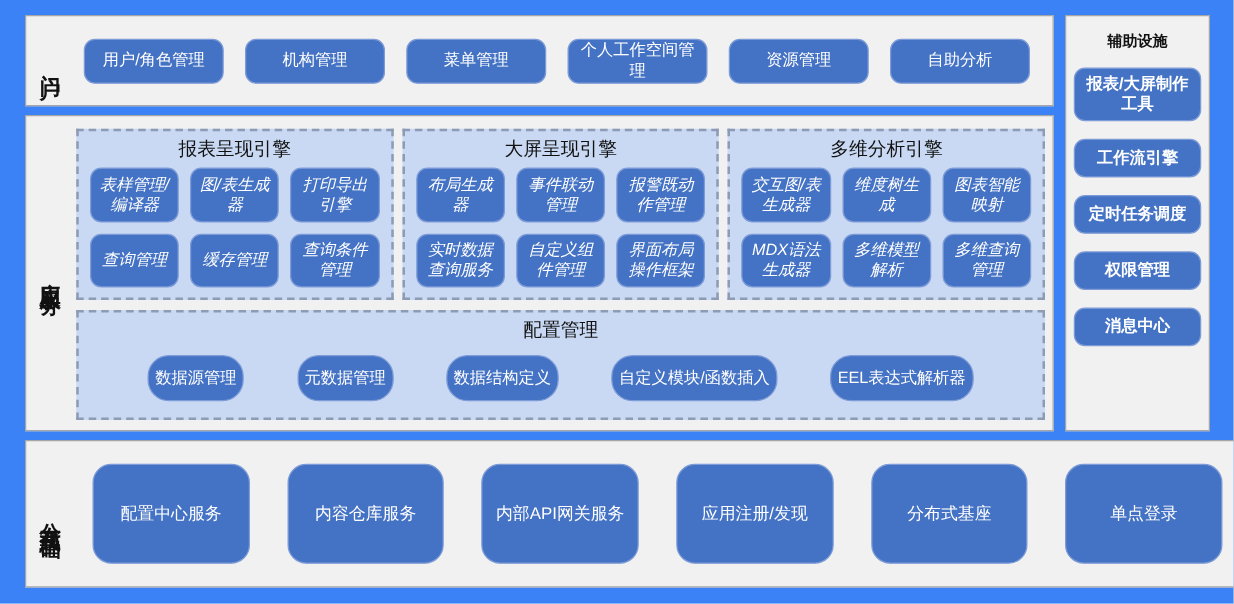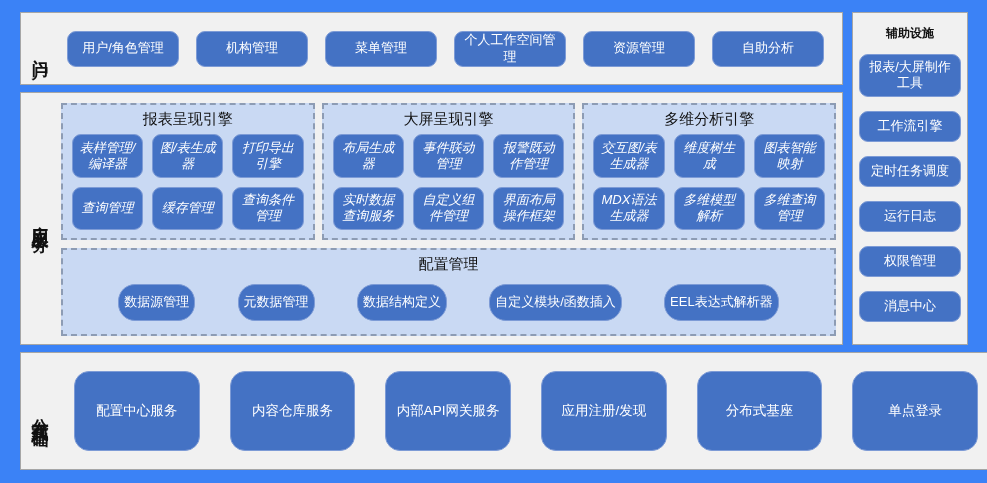--- a/index.html
+++ b/index.html
@@ -21,21 +21,21 @@
   .group{background:#c9d9f3;border:2px dashed #8d9cb4;box-sizing:border-box;display:flex;flex-direction:column;padding:3px 9px 8px 9px;}
   .engines .group{flex:1;}
   .group-title{text-align:center;font-size:15px;color:#111;padding:2px 0 5px 0;flex:0 0 auto;}
   .grid{flex:1;display:grid;grid-template-columns:1fr 1fr 1fr;grid-template-rows:1fr 1fr;gap:9px;font-style:italic;}
   #config{flex:0 0 88px;}
   #config .cfgrow{flex:1;display:flex;align-items:center;justify-content:space-evenly;gap:10px;padding:0 14px;}
   #config .btn{height:37px;padding:2px 5px;white-space:nowrap;border-radius:17px;}
   
   #aux{left:852px;top:12px;width:116px;height:333px;flex-direction:column;}
   .aux-title{font-weight:bold;font-size:12px;color:#111;text-align:center;padding:12px 0 10px 0;}
-  .aux-btns{flex:1;display:flex;flex-direction:column;align-items:center;gap:14px;padding:2px 0 10px 0;}
+  .aux-btns{flex:1;display:flex;flex-direction:column;align-items:center;gap:14px;padding:2px 0 10px 0;font-weight:bold;}
   .aux-btns .btn{width:102px;min-height:31px;padding:4px 4px;}
   
   #dist{left:20px;top:352px;width:984px;height:118px;}
   #dist .btnrow{flex:1;display:flex;align-items:center;gap:30px;padding:0 25px 0 15px;}
   #dist .btn{flex:1;height:80px;border-radius:15px;font-size:13.5px;}
 </style>
 </head>
 <body>
 
 <div class="canvas">
@@ -107,21 +107,20 @@
       </div>
     </div>
   </div>
 
   <div class="section" id="aux">
     <div class="aux-title">辅助设施</div>
     <div class="aux-btns">
       <div class="btn">报表/大屏制作工具</div>
       <div class="btn">工作流引擎</div>
       <div class="btn">定时任务调度</div>
-      <div class="btn">运行日志</div>
       <div class="btn">权限管理</div>
       <div class="btn">消息中心</div>
     </div>
   </div>
 
   <div class="section" id="dist">
     <div class="vlabel">分布式基础</div>
     <div class="btnrow">
       <div class="btn">配置中心服务</div>
       <div class="btn">内容仓库服务</div>

